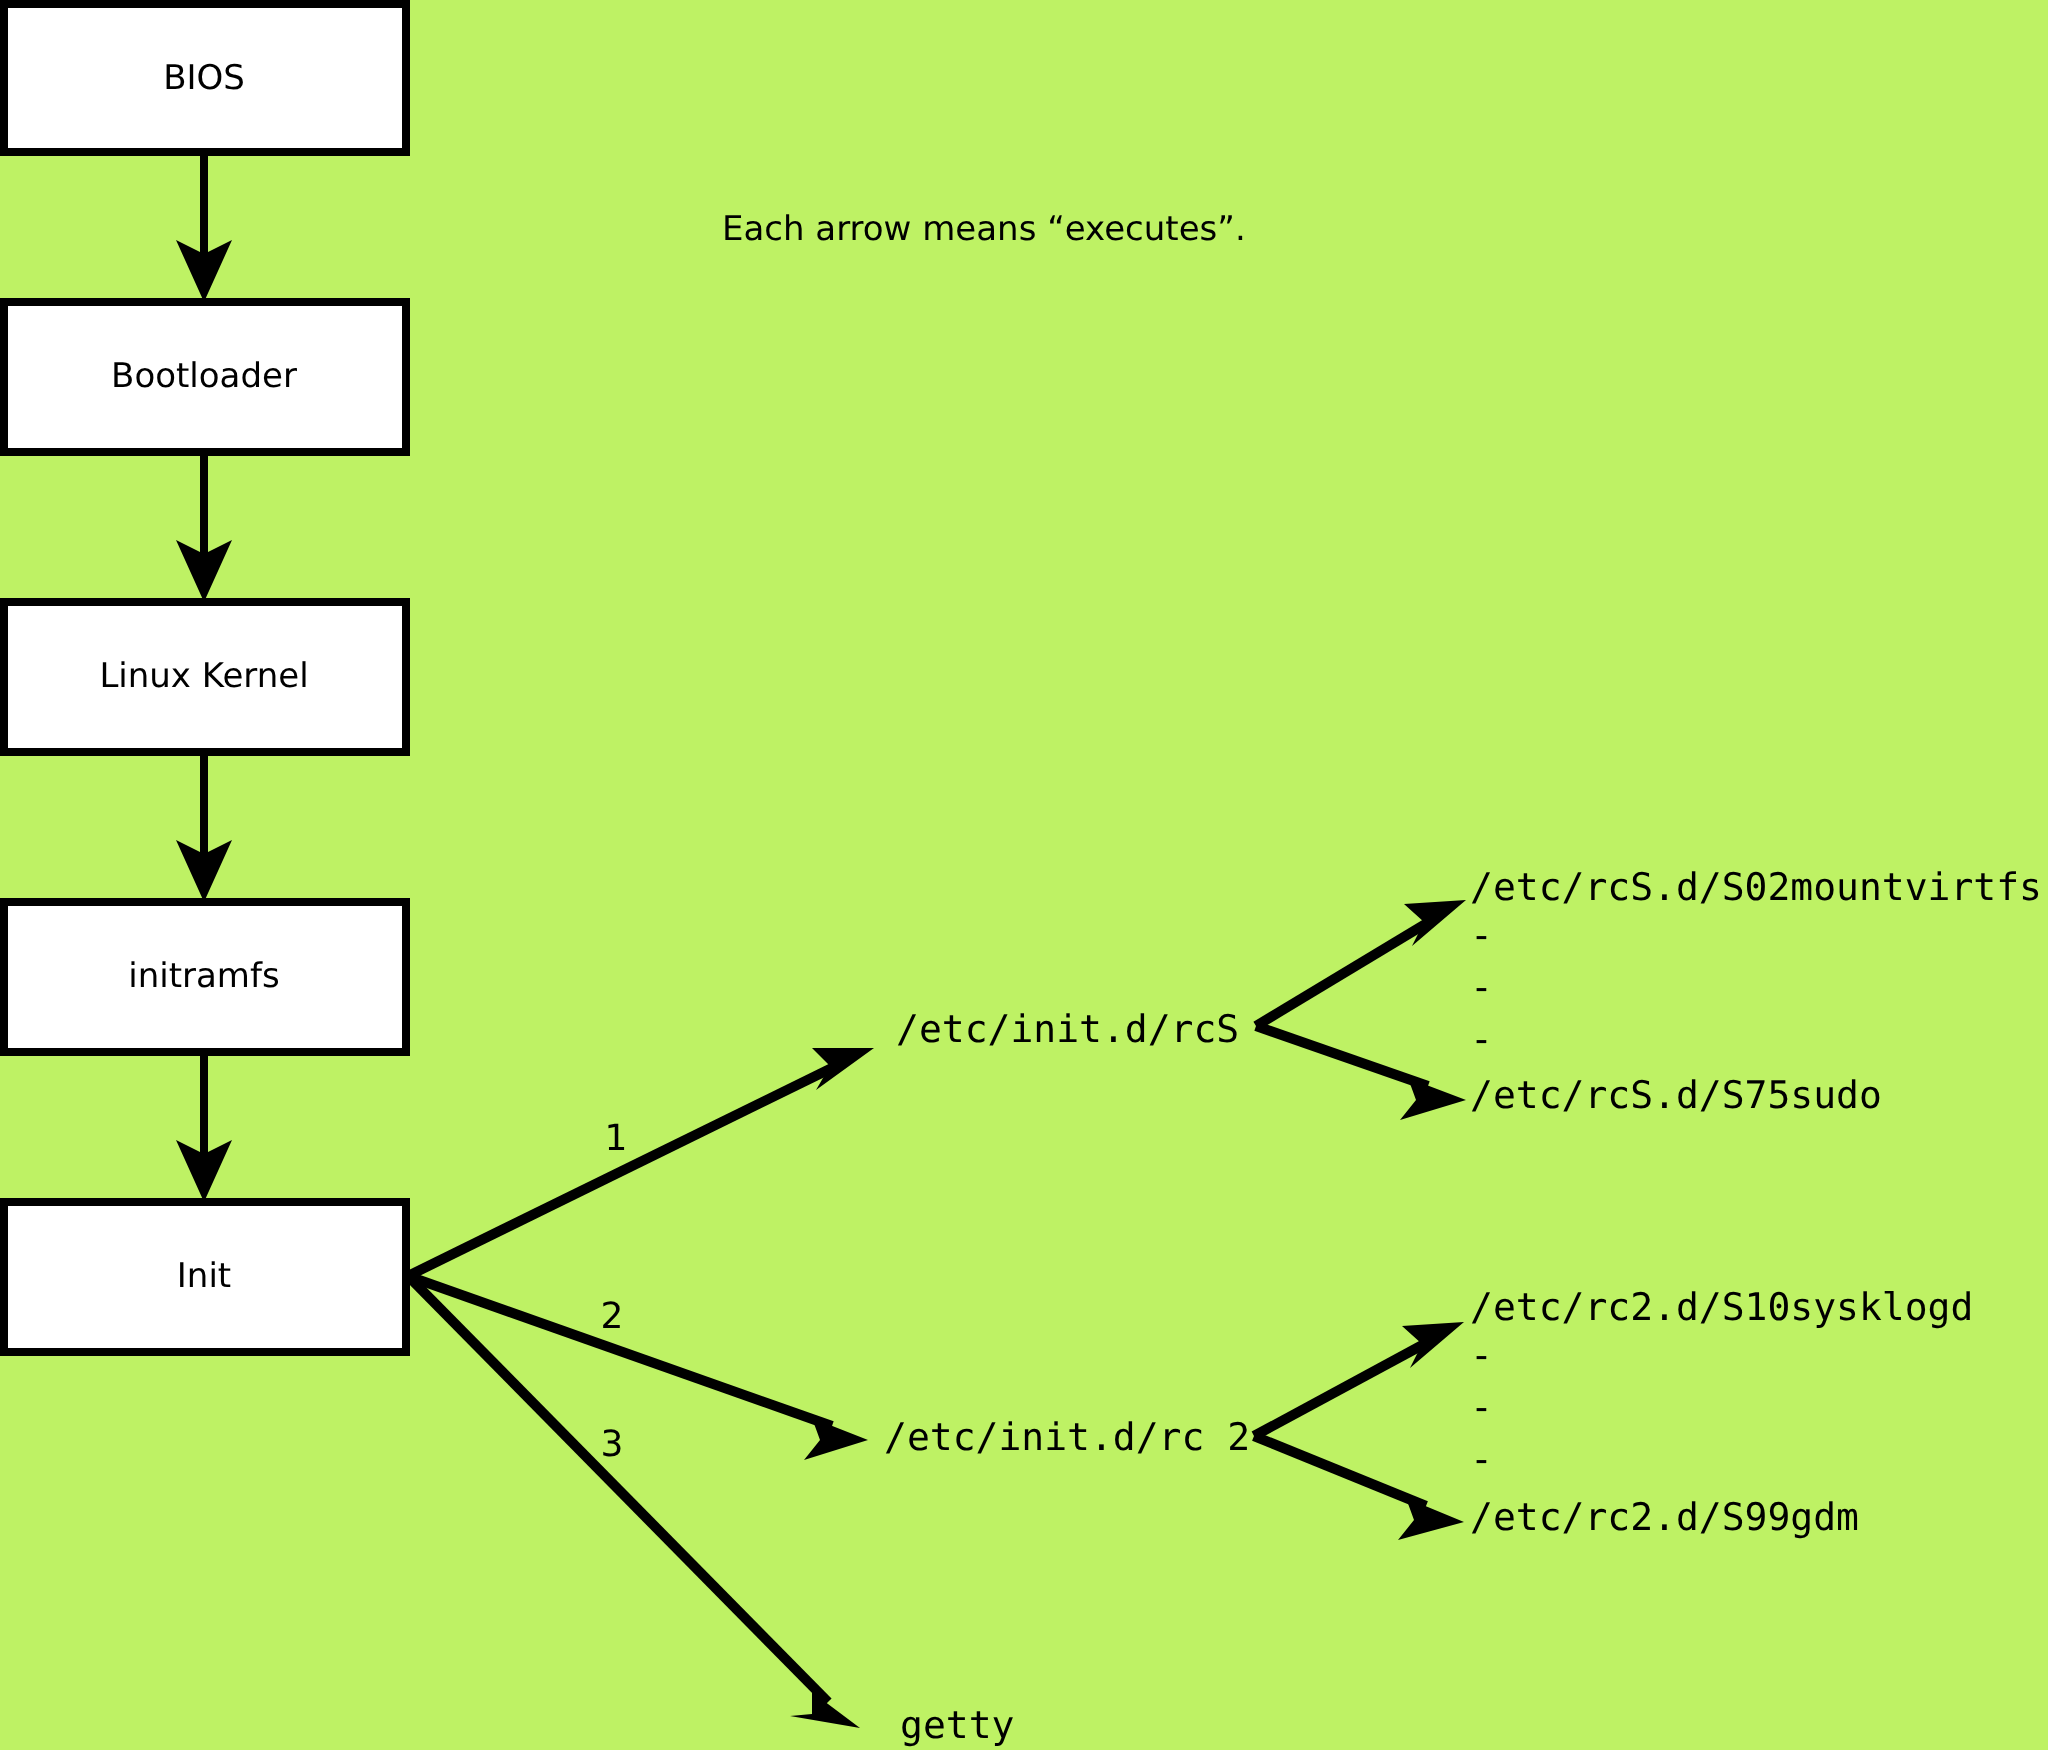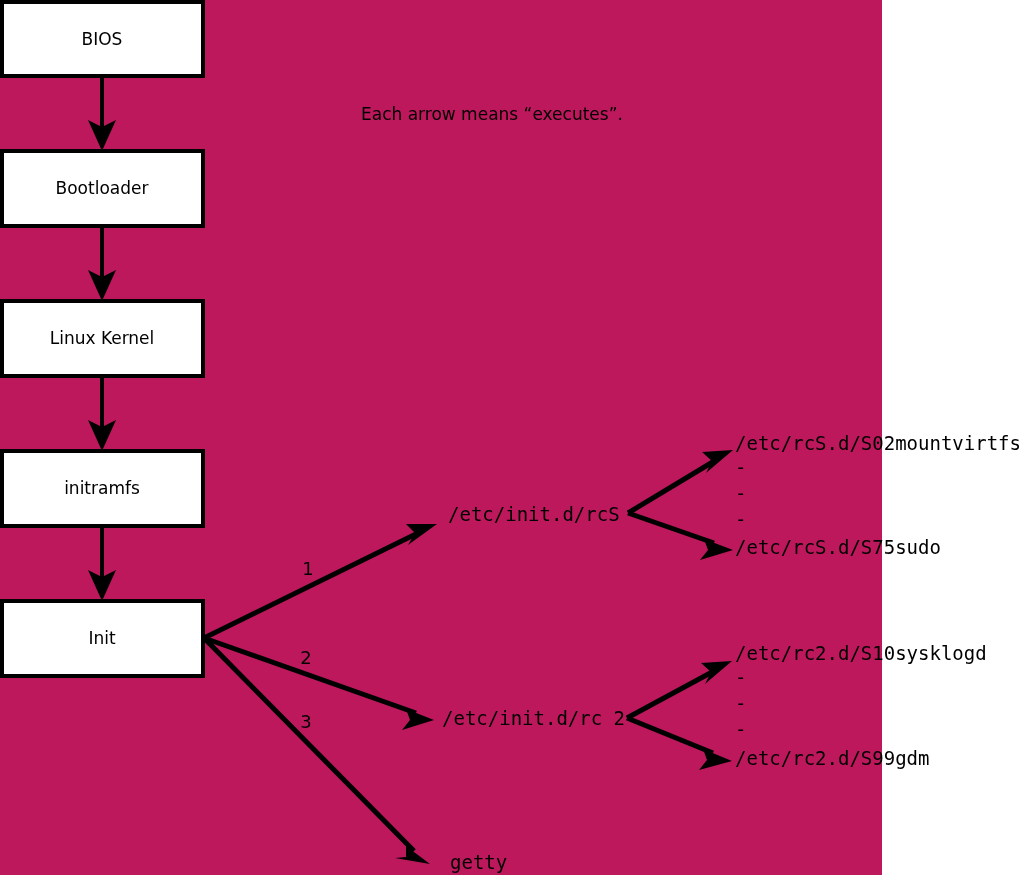--- a/index.html
+++ b/index.html
@@ -8,23 +8,23 @@
     background: #ffffff;
   }
   body {
     width: 1024px;
     height: 875px;
     font-family: "Liberation Sans", sans-serif;
     overflow: hidden;
   }
   #diagram-root {
     position: relative;
-    width: 882px;
+    width: 1024px;
     height: 875px;
-    background: #be185d;
+    background: #bef264;
     text-decoration: underline;
   }
   svg#boot-diagram {
     display: block;
     width: 1024px;
     height: 875px;
   }
   .box-rect {
     fill: #ffffff;
     stroke: #000000;

